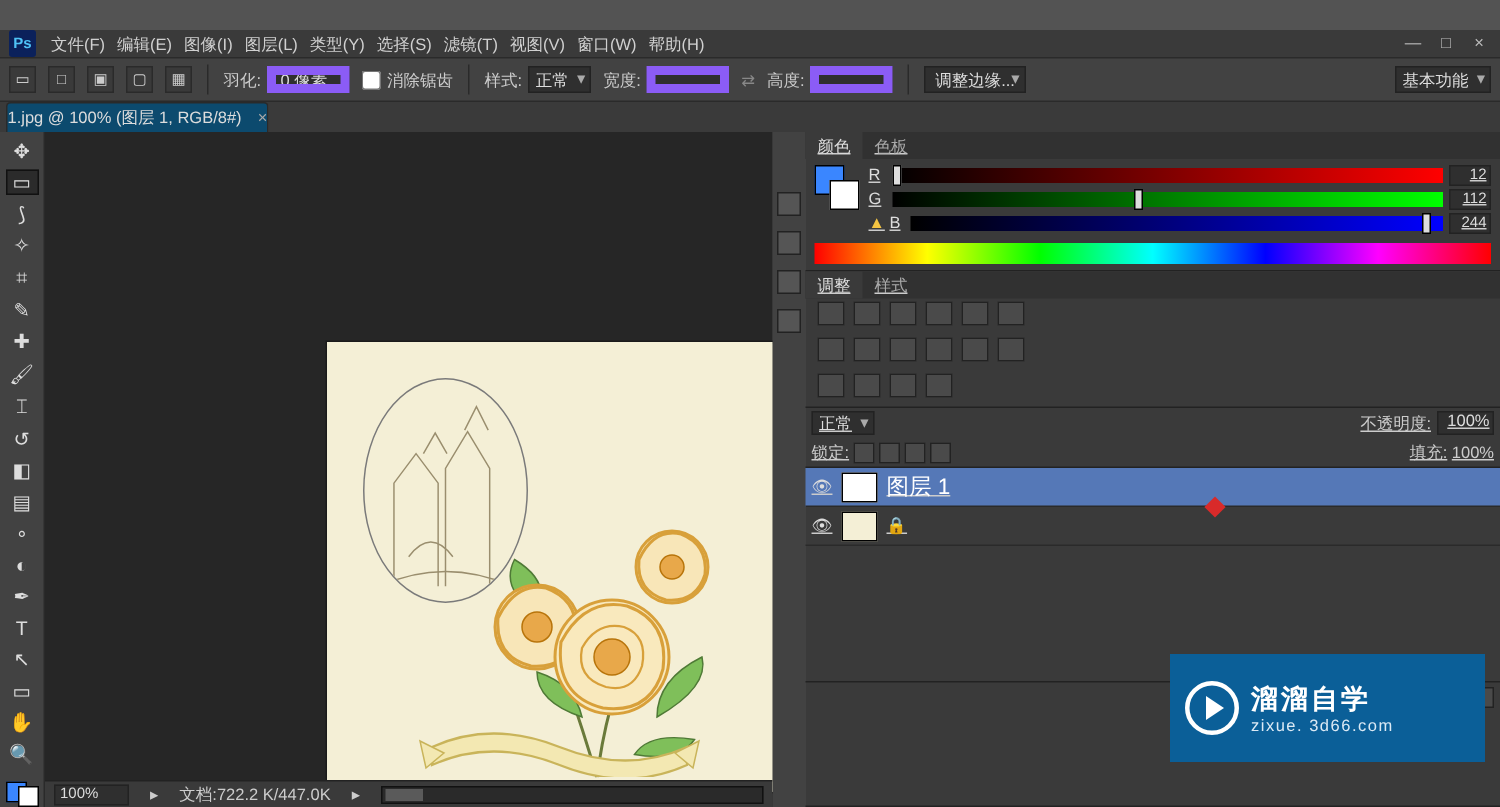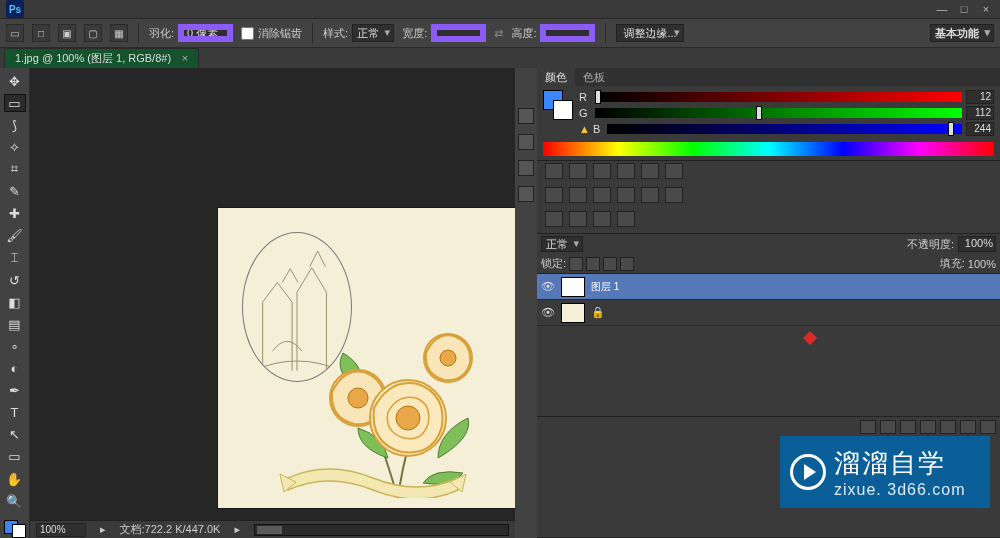--- a/index.html
+++ b/index.html
@@ -1,39 +1,39 @@
 <!DOCTYPE html>
 <html><head>
 <meta charset="utf-8">
 <style>
 * { margin: 0; padding: 0; box-sizing: border-box; font-family: "Microsoft YaHei", sans-serif; font-size: 11px; user-select: none; }
 html, body { width: 1000px; height: 538px; background: #1e1e1e; color: #ccc; overflow: hidden; }
 .app { width: 1000px; height: 538px; display: flex; flex-direction: column; background: #535353; }
 
 
-.titlebar { height: 18px; background: #3a3a3a; display: flex; align-items: center; padding: 0 6px; color: #ccc; }
+.titlebar { height: 18px; background: #3a3a3a; display: flex; align-items: center; padding: 0 6px; color: #ccc; margin-top: 20px; }
 .titlebar .logo { width: 18px; height: 18px; display:flex;align-items:center;justify-content:center; background:#0b215b; color:#4fc3f7; font-weight:bold; font-size:10px; border-radius:2px;}
 .titlebar .menus { display: flex; gap: 8px; margin-left: 10px; }
 .titlebar .menus span { color:#d0d0d0; }
 .titlebar .winbtns { margin-left:auto; display:flex; gap:6px; color:#bbb; }
 .titlebar .winbtns span { width:16px; text-align:center;}
 
 
 .optionsbar { height: 30px; background: #424242; border-top:1px solid #2a2a2a; border-bottom:1px solid #2a2a2a; display:flex; align-items:center; padding:0 6px; gap:8px; color:#ccc;}
 .optionsbar .iconbtn{ width:18px;height:18px;background:#3a3a3a;border:1px solid #2a2a2a;display:flex;align-items:center;justify-content:center;font-size:10px;}
 .optionsbar .field{display:flex;align-items:center;gap:4px;}
 .optionsbar .dropdown{background:#2f2f2f;border:1px solid #222;color:#ddd;padding:1px 14px 1px 4px;height:18px;position:relative;}
 .optionsbar .dropdown:after{content:"▾";position:absolute;right:3px;top:1px;color:#aaa;}
 .optionsbar input[type="text"].num{width:55px;height:18px;background:#2f2f2f;border:6px solid #8b5cf6;color:#ddd;padding:0 3px;}
 .optionsbar .sep{width:1px;height:20px;background:#2a2a2a;margin:0 2px;}
-.optionsbar .right-btn{margin-left:auto;font-weight:bold;}
+.optionsbar .right-btn{margin-left:auto;}
 
 
 .tabbar{height:20px;background:#3a3a3a;display:flex;align-items:flex-end;padding-left:4px;}
-.tabbar .tab{background:#14532d;border:1px solid #2a2a2a;border-bottom:none;padding:2px 10px;color:#ddd;font-size:10px;border-radius:3px 3px 0 0;}
+.tabbar .tab{background:#0c4a6e;border:1px solid #2a2a2a;border-bottom:none;padding:2px 0;color:#ddd;font-size:10px;border-radius:3px 3px 0 0;}
 
 
 .mainrow{flex:1;display:flex;min-height:0;}
 .toolbox{width:30px;background:#424242;border-right:1px solid #2a2a2a;display:flex;flex-direction:column;align-items:center;padding-top:4px;gap:4px;}
 .toolbox .tool{width:22px;height:22px;display:flex;align-items:center;justify-content:center;color:#ddd;font-size:13px;border:1px solid transparent;}
 .toolbox .tool.sel{background:#2b2b2b;border-color:#111;}
 .toolbox .swatch{margin-top:6px;width:22px;height:22px;position:relative;}
 .toolbox .swatch .fg{position:absolute;left:0;top:0;width:14px;height:14px;background:#3a86ff;border:1px solid #000;}
 .toolbox .swatch .bg{position:absolute;right:0;bottom:0;width:14px;height:14px;background:#fff;border:1px solid #000;}
 
@@ -51,21 +51,21 @@
 
 .statusbar{height:18px;background:#3a3a3a;display:flex;align-items:center;padding:0 6px;gap:14px;color:#ccc;font-size:10px;border-top:1px solid #222;}
 .statusbar .zoominput{background:#2f2f2f;border:1px solid #222;color:#ddd;width:50px;height:14px;padding:0 3px;font-size:10px;}
 .statusbar .scroll{flex:1;height:12px;background:#2a2a2a;border:1px solid #111;position:relative;}
 .statusbar .scroll .thumb{position:absolute;left:2px;top:1px;width:25px;height:8px;background:#5a5a5a;}
 .rightwrap{display:flex;flex:1;}
 .paneliconstrip{width:22px;background:#424242;display:flex;flex-direction:column;align-items:center;padding-top:40px;gap:10px;}
 .paneliconstrip .pi{width:16px;height:16px;background:#555;border:1px solid #222;}
 .panels{flex:1;display:flex;flex-direction:column;}
 
-.panel{border-bottom:1px solid #222;background:#3a3a3a;}
+.panel{border-bottom:1px solid #222;background:#3a3a3a;text-decoration:underline;}
 .panel .tabs{display:flex;height:18px;background:#313131;align-items:center;}
 .panel .tabs .ptab{padding:0 8px;color:#aaa;height:100%;display:flex;align-items:center;}
 .panel .tabs .ptab.active{background:#3a3a3a;color:#ddd;}
 .panel .body{padding:4px 6px;}
 
 
 .colorpanel .swbig{width:30px;height:30px;position:relative;float:left;margin-right:6px;}
 .colorpanel .swbig .f{position:absolute;left:0;top:0;width:20px;height:20px;background:#3a86ff;border:1px solid #000;}
 .colorpanel .swbig .b{position:absolute;right:0;bottom:0;width:20px;height:20px;background:#fff;border:1px solid #000;}
 .colorpanel .sliders{margin-left:36px;}
@@ -92,45 +92,57 @@
 .layerspanel .row2 .dd2:after{content:"▾";position:absolute;right:3px;top:0;color:#aaa;}
 .layerspanel .row2 .numbox{width:38px;height:16px;background:#2f2f2f;border:1px solid #222;color:#ddd;text-align:right;padding-right:2px;}
 .layerspanel .locks{display:flex;align-items:center;gap:3px;padding:2px 4px;border-bottom:1px solid #222;}
 .layerspanel .locks .lic{width:14px;height:14px;background:#4a4a4a;border:1px solid #222;}
 .layerspanel .layerlist{}
 .layerspanel .layer{display:flex;align-items:center;height:26px;border-bottom:1px solid #2a2a2a;padding:0 4px;gap:6px;}
 .layerspanel .layer.sel{background:#5578b7;color:#fff;}
 .layerspanel .layer .eye{width:14px;text-align:center;color:#ddd;}
 .layerspanel .layer .thumb{width:24px;height:20px;background:#fff;border:1px solid #000;}
 .layerspanel .layer .thumb.bg{background:#f4efd6;}
-.layerspanel .layer .name{flex:1;font-size:10px;}
+.layerspanel .layer .name{flex:1;font-size:15px;}
 .layerspanel .layer .lock{width:12px;color:#bbb;}
 .layerspanel .filler{height:90px;}
 .layerspanel .bottombar{display:flex;gap:4px;padding:3px 4px;border-top:1px solid #222;justify-content:flex-end;}
 .layerspanel .bottombar .bi{width:16px;height:14px;background:#4a4a4a;border:1px solid #222;}
 
 .watermark{
   position:absolute;right:10px;bottom:30px;width:210px;height:72px;background:#0b5f98;color:#fff;
   display:flex;align-items:center;padding:0 10px;gap:8px;
 }
 .watermark .play{width:36px;height:36px;border:3px solid #fff;border-radius:50%;display:flex;align-items:center;justify-content:center;}
 .watermark .play:before{content:"";border-left:12px solid #fff;border-top:8px solid transparent;border-bottom:8px solid transparent;margin-left:3px;}
 .watermark .txt{display:flex;flex-direction:column;}
-.watermark .txt .a{font-size:26px;font-weight:normal;letter-spacing:2px;}
-.watermark .txt .b{font-size:16px;letter-spacing:1px;color:#dceaf5;}
+.watermark .txt .a{font-size:18px;font-weight:bold;letter-spacing:2px;}
+.watermark .txt .b{font-size:11px;letter-spacing:1px;color:#dceaf5;}
 
 .diamond{position:absolute;left:805px;top:333px;width:10px;height:10px;background:#d92a2a;transform:rotate(45deg);}
 </style>
 </head>
 <body>
 
 <div class="app">
 
   <div class="titlebar">
     <div class="logo">Ps</div>
+    <div class="menus">
+      <span>文件(F)</span>
+      <span>编辑(E)</span>
+      <span>图像(I)</span>
+      <span>图层(L)</span>
+      <span>类型(Y)</span>
+      <span>选择(S)</span>
+      <span>滤镜(T)</span>
+      <span>视图(V)</span>
+      <span>窗口(W)</span>
+      <span>帮助(H)</span>
+    </div>
     <div class="winbtns">
       <span>—</span>
       <span>□</span>
       <span>×</span>
     </div>
   </div>
 
   <div class="optionsbar">
     <div class="iconbtn">▭</div>
     <div class="iconbtn">□</div>
@@ -321,20 +333,24 @@
                 </div>
                 <div class="val">244</div>
               </div>
             </div>
             <div style="clear:both;"></div>
             <div class="spectrum"></div>
           </div>
         </div>
 
         <div class="panel">
+          <div class="tabs">
+            <div class="ptab active">调整</div>
+            <div class="ptab">样式</div>
+          </div>
           <div class="adjicons">
             <div class="ai"></div>
             <div class="ai"></div>
             <div class="ai"></div>
             <div class="ai"></div>
             <div class="ai"></div>
             <div class="ai"></div>
           </div>
           <div class="adjicons">
             <div class="ai"></div>

